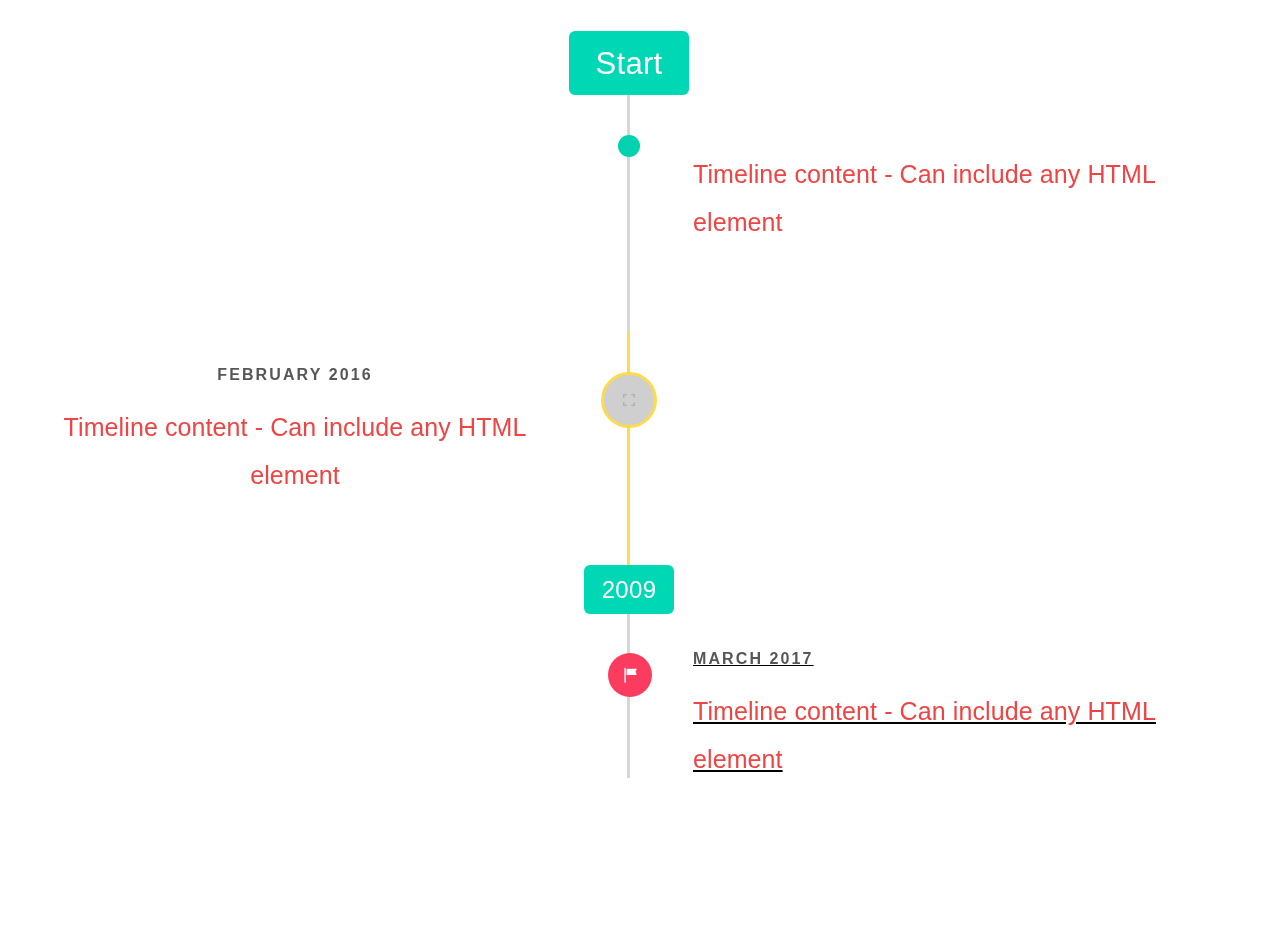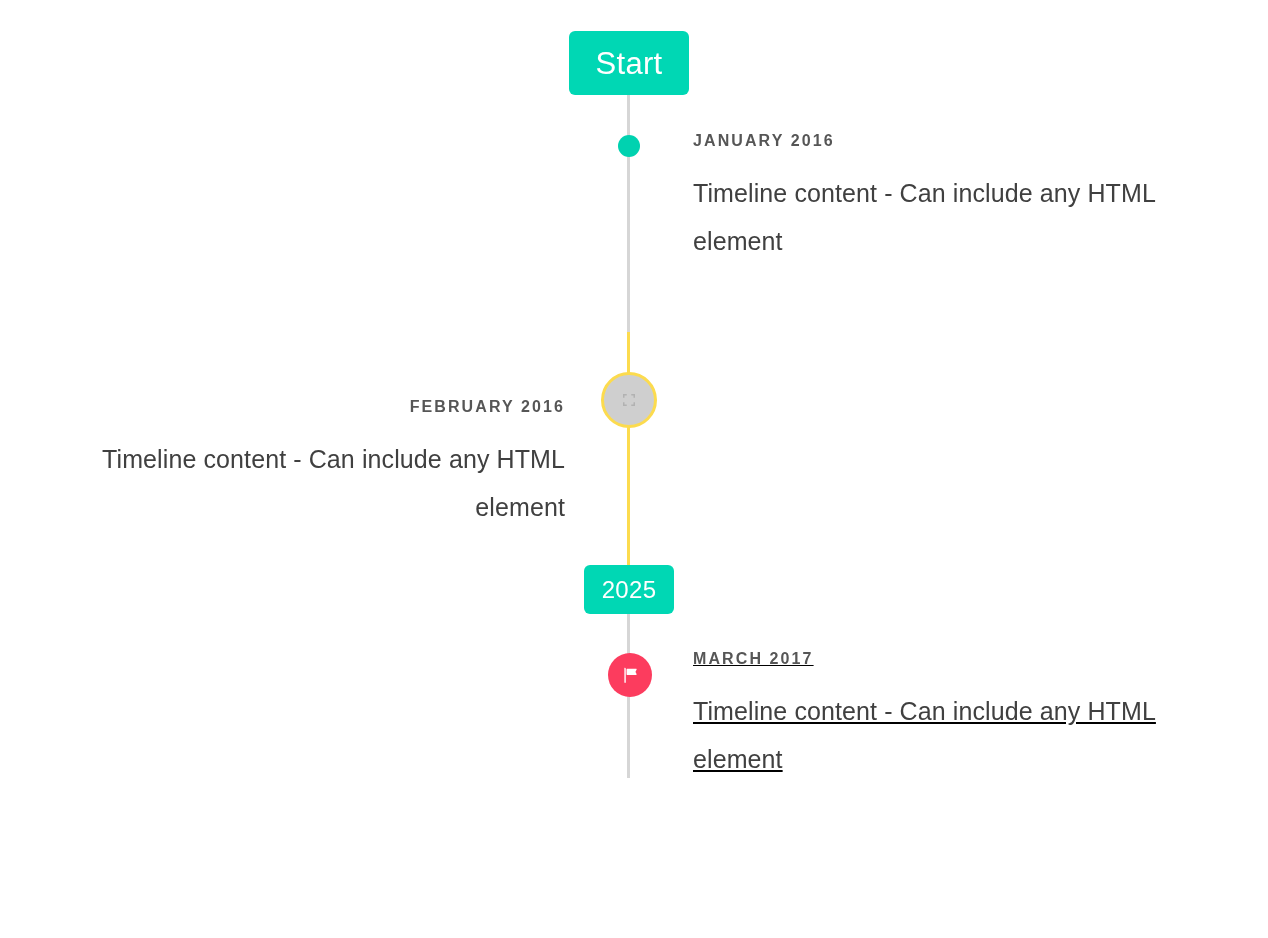--- a/index.html
+++ b/index.html
@@ -91,74 +91,73 @@
     display: flex;
     align-items: center;
     justify-content: center;
   }
   .flag-glyph { width: 21px; height: 21px; display: block; }
 
   
   .entry { position: absolute; }
 
   .entry-right { left: 693px; width: 540px; text-align: left; }
-  .entry-left  { left: 25px;  width: 540px; text-align: right; margin-top: 32px; }
+  .entry-left  { left: 25px;  width: 540px; text-align: center; }
 
   .entry-jan   { top: 131px; }
   .entry-feb   { top: 365px; }
   .entry-mar   { top: 649px; text-decoration: underline; }
 
   .entry-date {
     font-size: 16px;
     font-weight: bold;
     letter-spacing: 2.1px;
     color: #565656;
     text-transform: uppercase;
     line-height: 1.2;
   }
 
   .entry-body {
     margin-top: 19px;
     font-size: 25px;
     font-weight: 400;
-    color: #404040;
+    color: #ef4444;
     line-height: 1.92;
     letter-spacing: 0.1px;
   }
 </style>
 </head>
 <body>
 
 <div id="timeline">
 
   <div class="rail rail-top"></div>
   <div class="rail rail-yellow"></div>
   <div class="rail rail-mid"></div>
 
   <div class="badge badge-start">Start</div>
 
   <div class="marker marker-dot"></div>
 
   <div class="entry entry-right entry-jan">
-    <div class="entry-date">JANUARY 2016</div>
     <div class="entry-body">Timeline content - Can include any HTML element</div>
   </div>
 
   <div class="marker marker-ring">
     <svg class="broken-glyph" viewBox="0 0 24 24">
       <path d="M4 4h5v2H6v3H4V4zm11 0h5v5h-2V6h-3V4zM4 15h2v3h3v2H4v-5zm14 0h2v5h-5v-2h3v-3z" fill="#6b6b6b"></path>
     </svg>
   </div>
 
   <div class="entry entry-left entry-feb">
     <div class="entry-date">FEBRUARY 2016</div>
     <div class="entry-body">Timeline content - Can include any HTML element</div>
   </div>
 
-  <div class="badge badge-year">2025</div>
+  <div class="badge badge-year">2009</div>
 
   <div class="marker marker-flag">
     <svg class="flag-glyph" viewBox="0 0 24 24">
       <path d="M5.6 3.2c.55 0 1 .45 1 1v15.6c0 .44-.36.8-.8.8s-.8-.36-.8-.8V4.2c0-.55.05-1 .6-1z" fill="#ffffff"></path>
       <path d="M8.1 4.4h10.3c.5 0 .8.55.55 1l-1.1 2.1c-.12.23-.12.5 0 .73l1.1 2.1c.25.45-.05 1-.55 1H8.1c-.33 0-.6-.27-.6-.6V5c0-.33.27-.6.6-.6z" fill="#ffffff"></path>
     </svg>
   </div>
 
   <div class="entry entry-right entry-mar">
     <div class="entry-date">MARCH 2017</div>

